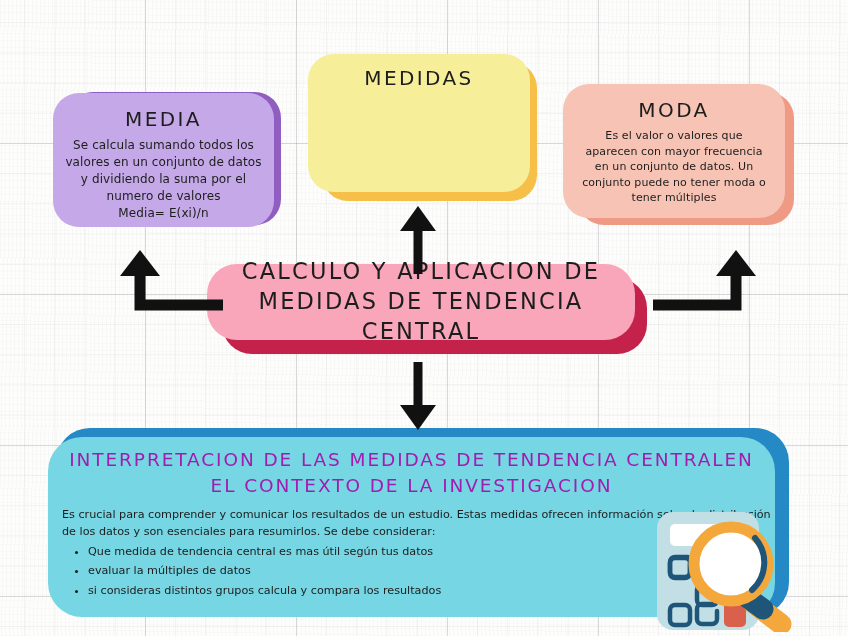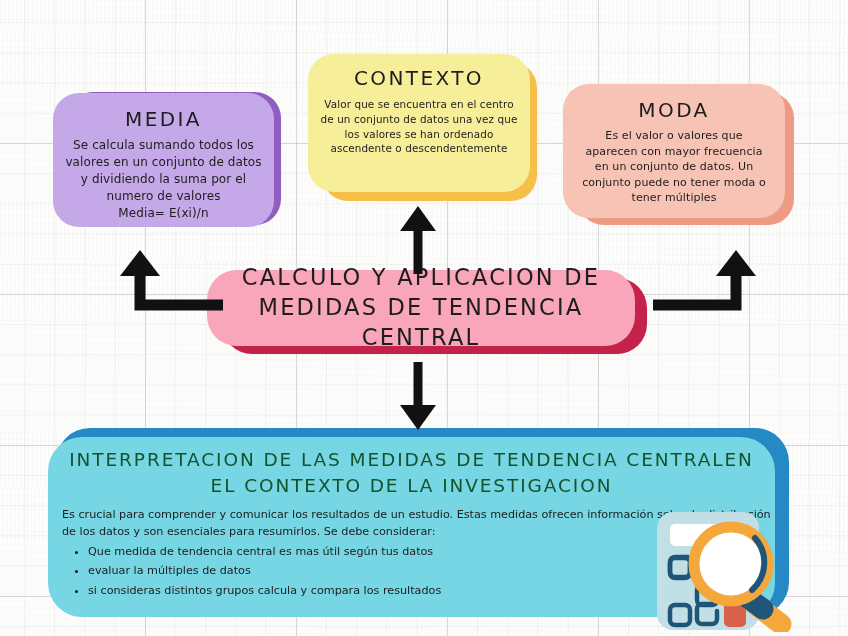--- a/index.html
+++ b/index.html
@@ -91,42 +91,42 @@
   #moda-card   { left: 563px; top: 84px;  width: 222px; height: 134px; background: #f6c3b4; padding: 10px 17px 0; align-items: center; }
   #moda-card .card-title { font-size: 20px; margin: 6px 0 7px; }
   #moda-card .card-body  { font-size: 11px; }
 
   
   #center-shadow {
     left: 222px; top: 278px; width: 425px; height: 76px;
     background: #c4214b; border-radius: 30px;
   }
   #center-card {
-    left: 207px; top: 270px; width: 428px; height: 76px;
+    left: 207px; top: 264px; width: 428px; height: 76px;
     background: #f9a6bb; border-radius: 30px;
     justify-content: center; padding: 0 10px;
   }
   #center-card .card-title {
     font-size: 22.5px; letter-spacing: 2.2px; line-height: 1.33;
   }
 
   
   #bottom-shadow {
     left: 56px; top: 428px; width: 733px; height: 188px;
     background: #2489c4; border-radius: 34px;
   }
   #bottom-card {
     left: 48px; top: 437px; width: 727px; height: 180px;
     background: #76d6e3; border-radius: 34px;
     align-items: stretch; padding: 0;
     overflow: hidden;
   }
   #bottom-heading {
     font-family: "DejaVu Sans", sans-serif;
-    color: #14532d;
+    color: #a21caf;
     font-size: 18.5px;
     letter-spacing: 1.9px;
     line-height: 1.42;
     padding: 10px 20px 0;
   }
   #bottom-text {
     font-family: "DejaVu Sans", sans-serif;
     color: #1d1d1d;
     font-size: 11.2px;
     line-height: 1.52;
@@ -167,22 +167,21 @@
 
   <div class="card-shadow" id="media-shadow"></div>
   <div class="card" id="media-card">
     <div class="card-title">MEDIA</div>
     <div class="card-body" style="white-space:pre-line;">Se calcula sumando todos los valores en un conjunto de datos y dividiendo la suma por el numero de valores
 Media= E(xi)/n</div>
   </div>
 
   <div class="card-shadow" id="mediana-shadow"></div>
   <div class="card" id="mediana-card">
-    <div class="card-title">CONTEXTO</div>
-    <div class="card-body">Valor que se encuentra en el centro de un conjunto de datos una vez que los valores se han ordenado ascendente o descendentemente</div>
+    <div class="card-title">MEDIDAS</div>
   </div>
 
   <div class="card-shadow" id="moda-shadow"></div>
   <div class="card" id="moda-card">
     <div class="card-title">MODA</div>
     <div class="card-body">Es el valor o valores que aparecen con mayor frecuencia en un conjunto de datos. Un conjunto puede no tener moda o tener múltiples</div>
   </div>
 
   <div class="card-shadow" id="center-shadow"></div>
   <div class="card" id="center-card">

